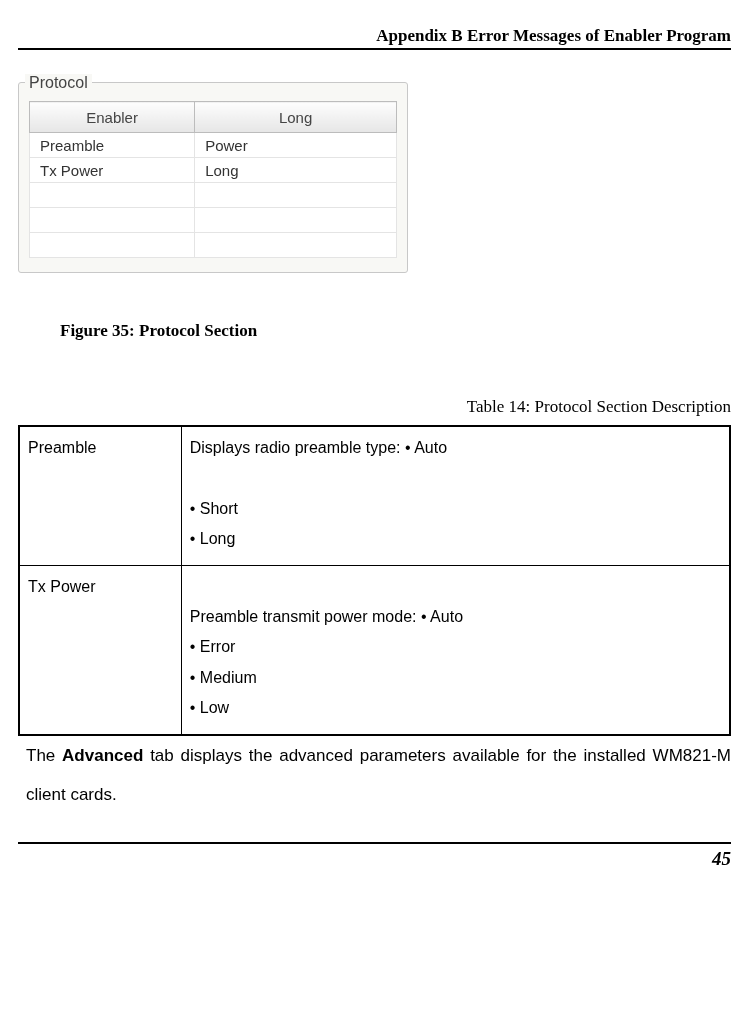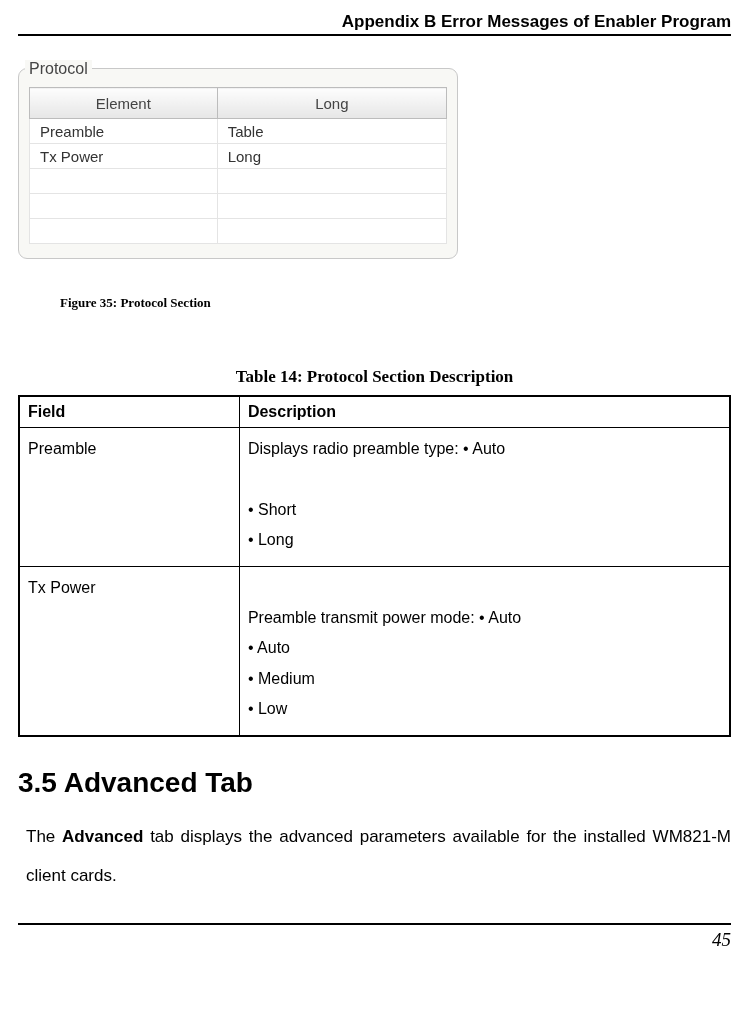--- a/index.html
+++ b/index.html
@@ -10,34 +10,34 @@
     color: #000;
     width: 749px;
   }
   .page {
     width: 749px;
     box-sizing: border-box;
     padding: 0 18px;
   }
   .header-line {
     border-bottom: 2px solid #000;
-    margin-top: 12px;
+    margin-top: 26px;
     padding-bottom: 2px;
     text-align: right;
-    font-family: Liberation Sans, sans-serif;
+    font-family: Liberation Serif, serif;
     font-weight: bold;
     font-size: 17px;
   }
   .figure-wrap {
     margin-top: 32px;
   }
   .protocol-box {
-    width: 440px;
+    width: 390px;
     border: 1px solid #c8c8c8;
-    border-radius: 9px;
+    border-radius: 3px;
     background: #f8f8f5;
     padding: 0 10px 14px 10px;
     box-sizing: border-box;
     position: relative;
   }
   .protocol-legend {
     position: relative;
     top: -9px;
     left: -4px;
     background: #f8f8f5;
@@ -65,33 +65,33 @@
   .protocol-grid td {
     font-size: 15px;
     color: #333;
     padding: 2px 10px;
     border: 1px solid #e4e4e4;
     height: 20px;
     background: #fff;
   }
   .protocol-grid .col1 { width: 45%; }
   .figure-caption {
-    margin: 36px 0 0 42px;
+    margin: 48px 0 0 42px;
     font-family: "Times New Roman", serif;
     font-weight: bold;
-    font-size: 13px;
+    font-size: 17px;
   }
   .figure-caption .fig-title {
     font-weight: bold;
   }
   .table-caption {
     margin-top: 56px;
-    text-align: center;
+    text-align: right;
     font-family: "Times New Roman", serif;
-    font-weight: bold;
+    font-weight: normal;
     font-size: 17px;
   }
   .desc-table {
     width: 100%;
     border-collapse: collapse;
     margin-top: 8px;
     border: 2px solid #000;
     font-family: Arial, Helvetica, sans-serif;
     font-size: 16px;
   }
@@ -121,21 +121,21 @@
     line-height: 2.3;
     text-align: justify;
     margin: 0 0 28px 8px;
   }
   .body-text b { font-weight: bold; }
   .footer {
     border-top: 2px solid #000;
     text-align: right;
     font-family: "Times New Roman", serif;
     font-style: italic;
-    font-weight: normal;
+    font-weight: bold;
     font-size: 19px;
     padding-top: 4px;
     margin-top: 12px;
     padding-bottom: 16px;
   }
 </style>
 </head>
 <body>
 
 <div class="page">
@@ -143,26 +143,26 @@
   <div class="header-line">
     <span>Appendix B Error Messages of Enabler Program</span>
   </div>
 
   <div class="figure-wrap">
     <div class="protocol-box">
       <span class="protocol-legend">Protocol</span>
       <table class="protocol-grid">
         <tbody>
             <tr>
-          <th class="col1">Element</th>
+          <th class="col1">Enabler</th>
           <th>Long</th>
         </tr>
         <tr>
           <td>Preamble</td>
-          <td>Table</td>
+          <td>Power</td>
         </tr>
         <tr>
           <td>Tx Power</td>
           <td>Long</td>
         </tr>
         <tr>
               <td>&nbsp;</td>
               <td>&nbsp;</td>
             </tr>
         <tr>
@@ -181,45 +181,40 @@
   <div class="figure-caption">
     <span>Figure 35:</span><span class="fig-title"> Protocol Section</span>
   </div>
 
   <div class="table-caption">
     <span>Table 14:</span><span> Protocol Section Description</span>
   </div>
 
   <table class="desc-table">
     <tbody>
-        <tr>
-      <th class="field-col">Field</th>
-      <th>Description</th>
-    </tr>
     <tr>
       <td>Preamble</td>
       <td>
         <span>Displays radio preamble type: • Auto</span><br><br>
         <span>• Short</span><br>
         <span>• Long</span>
       </td>
     </tr>
     <tr>
       <td>Tx Power</td>
       <td>
         <br><span>Preamble transmit power mode: • Auto</span><br>
-        <span>• Auto</span><br>
+        <span>• Error</span><br>
         <span>• Medium</span><br>
         <span>• Low</span>
       </td>
     </tr>
   </tbody>
     </table>
 
-  <div class="section-heading">3.5 Advanced Tab</div>
 
   <p class="body-text">
     <span>The </span><b>Advanced</b><span> tab displays the advanced parameters available for the installed WM821-M client cards.</span>
   </p>
 
   <div class="footer">
     <span>45</span>
   </div>
 
 </div>

